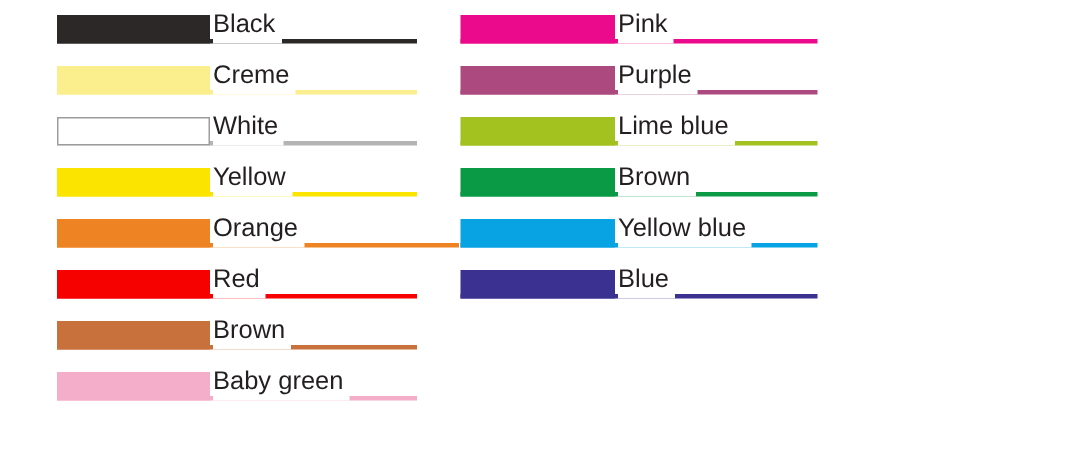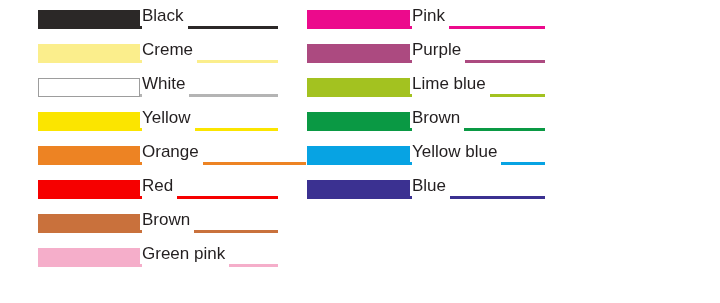--- a/index.html
+++ b/index.html
@@ -121,21 +121,21 @@
         <div class="swatch-label">Red</div>
       </div>
       <div class="legend-row" style="color: rgb(201, 113, 60);">
         <div class="swatch-rule"></div>
         <div class="swatch-bar"></div>
         <div class="swatch-label">Brown</div>
       </div>
       <div class="legend-row" style="color: rgb(245, 174, 202);">
         <div class="swatch-rule"></div>
         <div class="swatch-bar"></div>
-        <div class="swatch-label">Green pink</div>
+        <div class="swatch-label">Baby green</div>
       </div>
     </div>
   <div class="legend-column" id="legend-column-right">
       <div class="legend-row" style="color: rgb(236, 10, 140);">
         <div class="swatch-rule"></div>
         <div class="swatch-bar"></div>
         <div class="swatch-label">Pink</div>
       </div>
       <div class="legend-row" style="color: rgb(172, 74, 128);">
         <div class="swatch-rule"></div>

